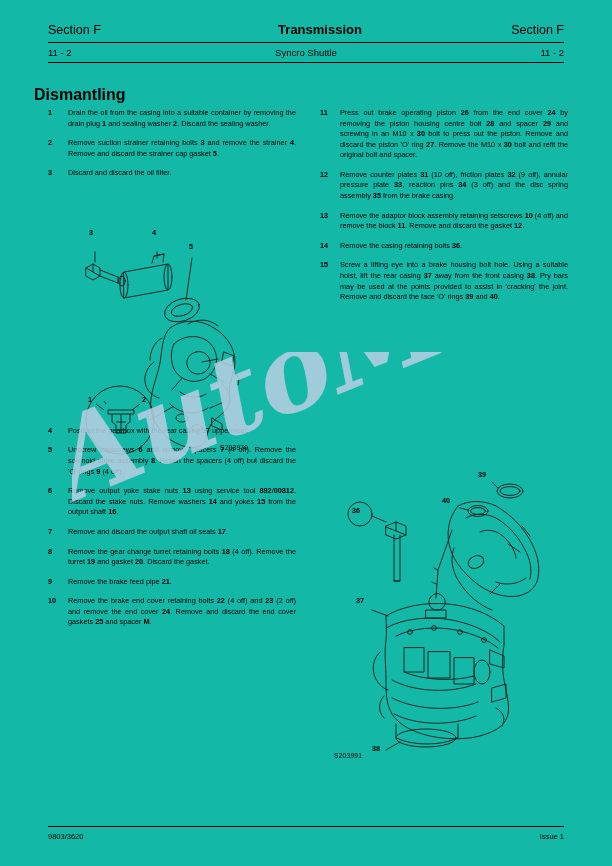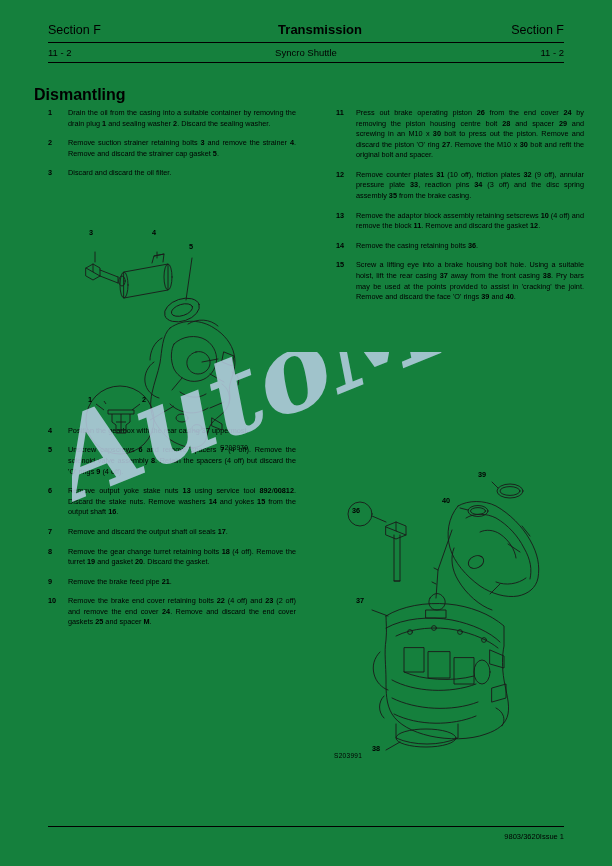--- a/index.html
+++ b/index.html
@@ -13,21 +13,21 @@
     font-family: "Liberation Sans", sans-serif;
     color: #000;
     position: relative;
     overflow: hidden;
   }
   .page {
     position: absolute;
     left: 0; top: 0;
     width: 612px;
     height: 866px;
-    background: #15803d;
+    background: #14b8a6;
   }
 
   
   .header {
     position: absolute;
     left: 48px;
     top: 22px;
     width: 516px;
   }
   .header-row1 {
@@ -73,21 +73,21 @@
   }
 
   
   .col {
     position: absolute;
     width: 248px;
     font-size: 7.3px;
     line-height: 1.45;
   }
   .col-left { left: 48px; top: 108px; }
-  .col-right { left: 336px; top: 108px; }
+  .col-right { left: 320px; top: 108px; }
 
   .step {
     display: flex;
     margin-bottom: 9px;
   }
   .step .num {
     width: 20px;
     flex: 0 0 20px;
     font-weight: bold;
     font-size: 7.3px;
@@ -138,21 +138,21 @@
   
   .footer {
     position: absolute;
     left: 48px;
     top: 826px;
     width: 516px;
   }
   .footer .rule { border-top: 1px solid #000; }
   .footer-row {
     display: flex;
-    justify-content: flex-end;
+    justify-content: space-between;
     font-size: 7.5px;
     padding-top: 5px;
   }
 </style>
 </head>
 <body>
 
 <div class="page">
 
   <div class="header">

